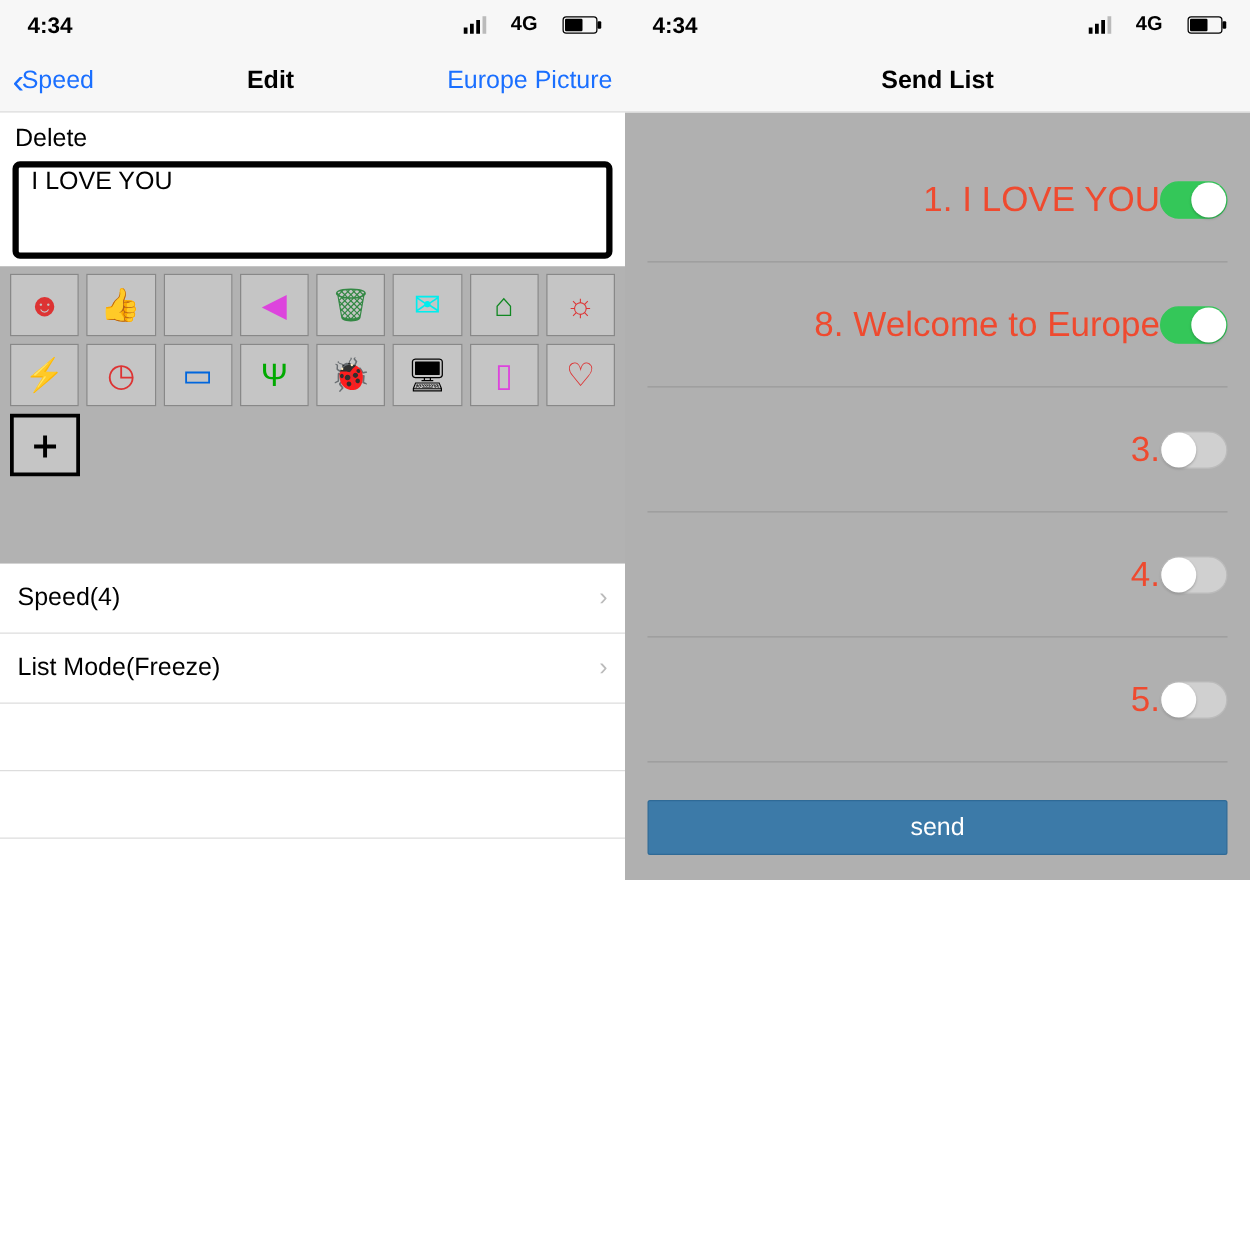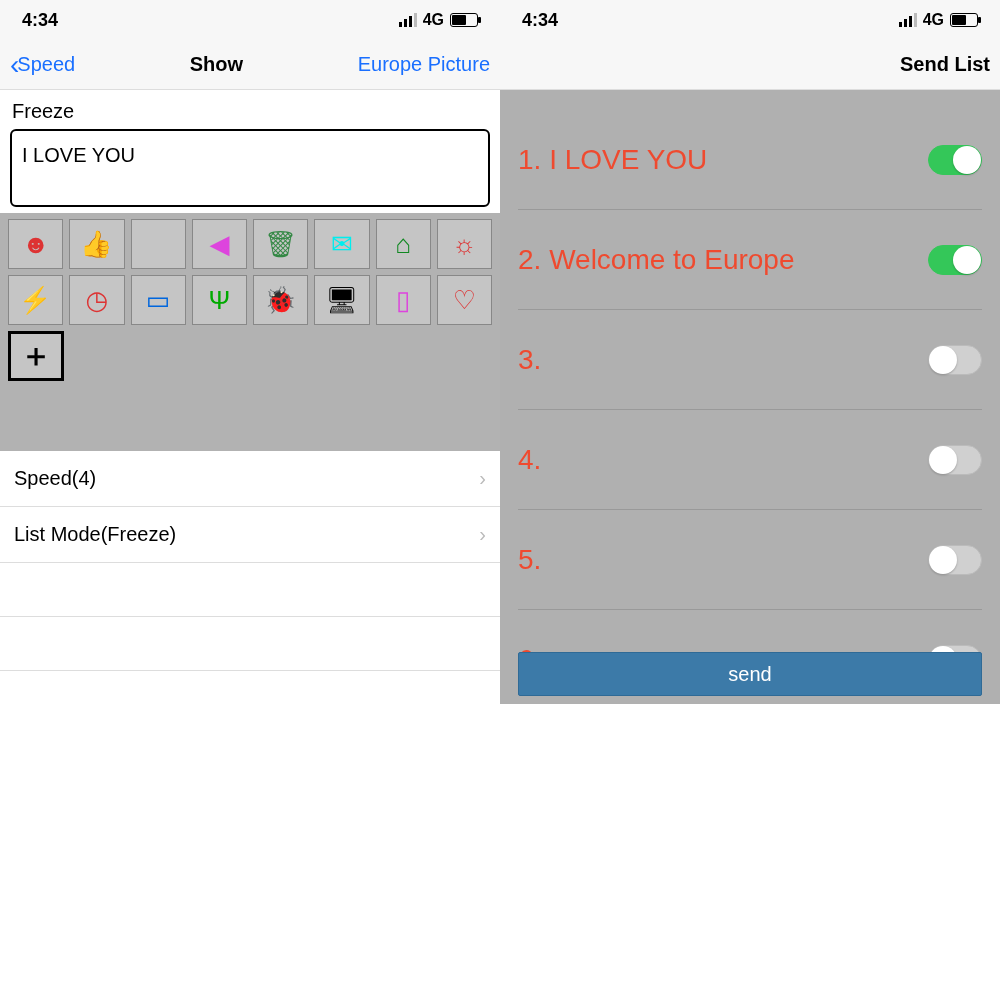--- a/index.html
+++ b/index.html
@@ -13,21 +13,21 @@
   .screen-left { background: #fff; }
   .screen-right { background: #b0b0b0; }
 
   
   .status-bar {
     height: 40px; display: flex; align-items: center; justify-content: space-between;
     padding: 0 22px; font-size: 18px; font-weight: 600; background: #f7f7f7;
   }
   .screen-right .status-bar { background: #f7f7f7; }
   .status-time { font-weight: 700; }
-  .status-right { display: flex; align-items: center; gap: 6px; font-size: 16px; }
+  .status-right { display: flex; align-items: center; gap: 20px; font-size: 16px; }
   .signal-bars { display: inline-flex; align-items: flex-end; gap: 2px; }
   .signal-bars span { width: 3px; background: #000; display: inline-block; }
   .signal-bars span:nth-child(1){height:5px}
   .signal-bars span:nth-child(2){height:8px}
   .signal-bars span:nth-child(3){height:11px}
   .signal-bars span:nth-child(4){height:14px; background:#bbb}
   .battery {
     width: 28px; height: 14px; border: 1.5px solid #000; border-radius: 3px; position: relative;
   }
   .battery::after{
@@ -41,22 +41,22 @@
     display:flex; align-items:center; justify-content:space-between; padding:0 10px;
   }
   .nav-left { color:#1a6fff; font-size:20px; display:flex; align-items:center; cursor:pointer;}
   .nav-left .chev { font-size:28px; margin-right:-2px; font-weight:300;}
   .nav-title { font-size:20px; font-weight:700; }
   .nav-right { color:#1a6fff; font-size:20px; cursor:pointer;}
 
   
   .content-label { padding:10px 12px 6px; font-size:20px; }
   .content-box {
-    margin:0 10px 6px; border:2px solid #000000; border-radius:6px; min-height:78px;
-    padding:13px 10px; font-size:20px; background:#fff;
+    margin:0 10px 6px; border:5px solid #000000; border-radius:6px; min-height:78px;
+    padding:0 10px; font-size:20px; background:#fff;
   }
 
   
   .icon-area { background:#b2b2b2; padding:6px 8px 70px; }
   .icon-grid { display:grid; grid-template-columns: repeat(8, 1fr); gap:6px; }
   .icon-cell {
     background:#c5c5c5; border:1px solid #888; height:50px;
     display:flex; align-items:center; justify-content:center; font-size:26px;
     cursor:pointer;
   }
@@ -81,33 +81,33 @@
     position:relative; cursor:pointer;
   }
   .toggle .knob {
     width:28px; height:28px; border-radius:50%; background:#fff;
     position:absolute; top:0; left:0; box-shadow:0 1px 2px rgba(0,0,0,.25);
   }
   .toggle.on { background:#34c759; border-color:#34c759; }
   .toggle.on .knob { left:auto; right:0; }
 
   
-  .nav-center-only { justify-content:flex-end; }
+  .nav-center-only { justify-content:center; }
   .send-list { padding: 20px 18px 0; }
   .send-row {
-    display:flex; align-items:center; justify-content:space-between;
+    display:flex; align-items:center; justify-content:flex-end;
     height:100px; border-bottom:1px solid #999;
   }
   .send-row .label { color:#ef4a2f; font-size:28px; }
   .send-row .toggle { flex-shrink:0; }
   .screen-right .toggle { background:#d0d0d0; border-color:#bbb; }
   .screen-right .toggle.on { background:#34c759; border-color:#34c759; }
 
   .bottom-buttons {
-    position:absolute; bottom:0; left:0; right:0; padding:0 18px 8px;
+    position:absolute; bottom:0; left:0; right:0; padding:0 18px 20px;
     display:flex; gap:22px;
   }
   .bottom-buttons .btn {
     flex:1; height:44px; background:#3c7aa8; color:#fff; font-size:20px;
     display:flex; align-items:center; justify-content:center; border-radius:2px;
     border:1px solid #2f6a96; cursor:pointer;
   }
 </style>
 </head>
 <body>
@@ -127,25 +127,25 @@
           <span class="fill"></span>
         </span>
     </span>
   </div>
 
   <div class="navbar">
     <div class="nav-left">
       <span class="chev">‹</span>
       <span>Speed</span>
     </div>
-    <div class="nav-title">Show</div>
+    <div class="nav-title">Edit</div>
     <div class="nav-right">Europe Picture</div>
   </div>
 
-  <div class="content-label">Freeze</div>
+  <div class="content-label">Delete</div>
   <div class="content-box">I LOVE YOU</div>
 
   <div class="icon-area">
     <div class="icon-grid">
       <div class="icon-cell" style="color:#d33">☻</div>
       <div class="icon-cell" style="color:#6a0">👍</div>
       <div class="icon-cell" style="color:#0c0"></div>
       <div class="icon-cell" style="color:#d4d">◀</div>
       <div class="icon-cell" style="color:#384">🗑</div>
       <div class="icon-cell" style="color:#0ee">✉</div>
@@ -204,21 +204,21 @@
   </div>
 
   <div class="send-list">
     <div class="send-row">
       <span class="label">1. I LOVE YOU</span>
       <span class="toggle on">
           <span class="knob"></span>
         </span>
     </div>
     <div class="send-row">
-      <span class="label">2. Welcome to Europe</span>
+      <span class="label">8. Welcome to Europe</span>
       <span class="toggle on">
           <span class="knob"></span>
         </span>
     </div>
     <div class="send-row">
       <span class="label">3.</span>
       <span class="toggle">
           <span class="knob"></span>
         </span>
     </div>

